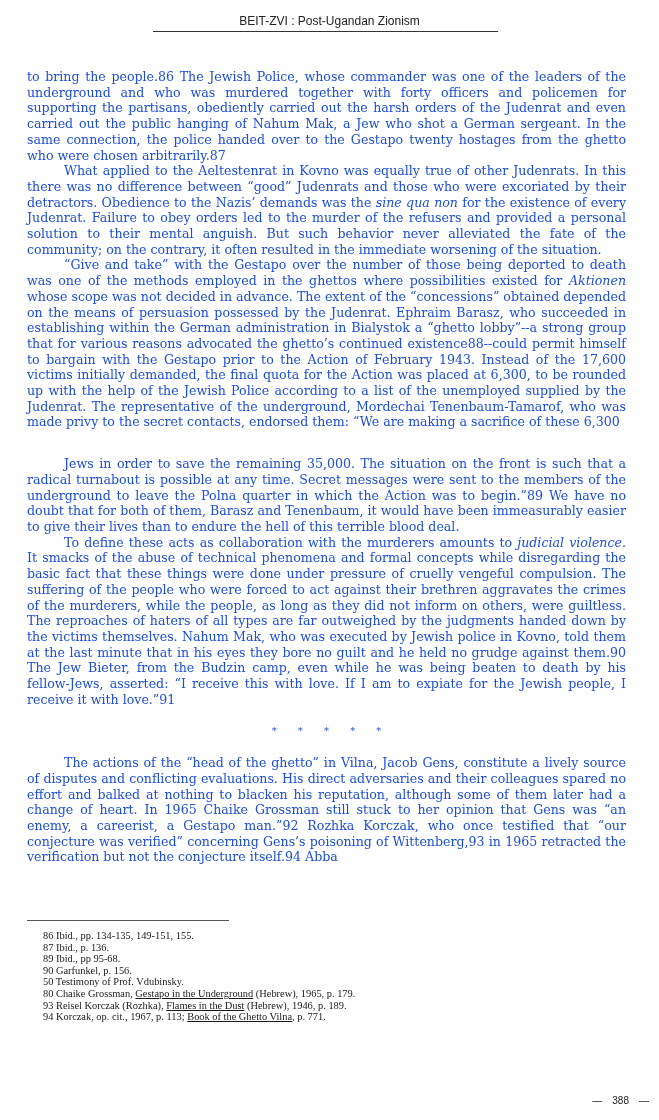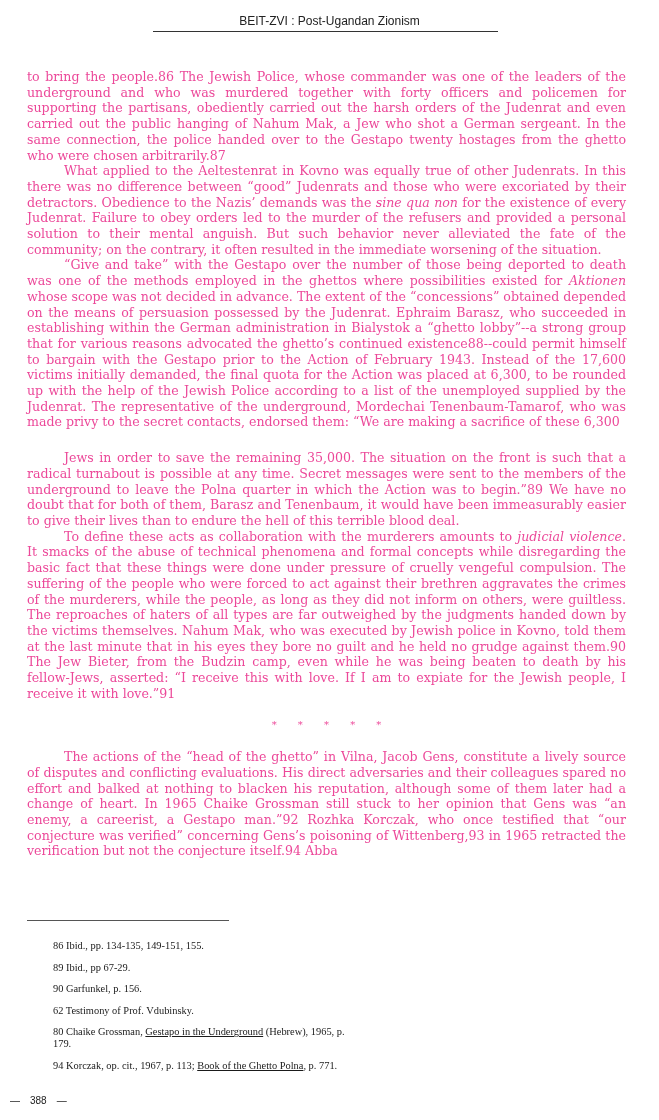--- a/index.html
+++ b/index.html
@@ -8,42 +8,42 @@
       position: absolute; top: 14px; left: 0; width: 659px; text-align: center;
       font-family: "Liberation Sans", sans-serif; font-size: 12px; color: #222;
     }
     .header-rule {
       position: absolute; top: 31px; left: 153px; width: 345px; height: 0;
       border-top: 1px solid #333;
     }
     .body-text {
       position: absolute; top: 69px; left: 27px; width: 599px;
       font-family: "DejaVu Serif", serif; font-size: 12.6px; line-height: 15.7px;
-      text-align: justify; color: #ec4899;
+      text-align: justify; color: #1d4ed8;
     }
     .body-text p { margin: 0; text-indent: 37px; }
     .body-text p.cont { text-indent: 0; }
-    .body-text p.gap { margin-top: 20px; }
+    .body-text p.gap { margin-top: 26px; }
     .body-text em { }
     .stars {
       text-align: center; text-indent: 0 !important; margin: 16px 0 16px 0 !important;
       font-size: 10px; letter-spacing: 9px; padding-left: 9px;
     }
     .fn-rule {
       position: absolute; top: 920px; left: 27px; width: 202px; height: 0;
       border-top: 1px solid #555;
     }
     .footnotes {
       position: absolute; top: 930px; left: 27px; width: 330px;
       font-family: "Liberation Serif", serif; font-size: 10.4px; line-height: 11.6px; color: #1a1a1a;
     }
-    .footnotes div { margin: 10px; padding-left: 16px; }
+    .footnotes div { margin: 0; padding-left: 16px; }
     .footnotes u { text-decoration: underline; }
     .page-number {
-      position: absolute; top: 1095px; left: 0; width: 659px; text-align: left;
+      position: absolute; top: 1095px; left: 0; width: 659px; text-align: right;
       font-family: "Liberation Sans", sans-serif; font-size: 10px; color: #222;
     }
     .page-number .dash { display: inline-block; margin: 0 10px; }
   </style>
 </head>
 <body>
 
 <div class="header">BEIT-ZVI : Post-Ugandan Zionism</div>
 <div class="header-rule"></div>
 
@@ -54,22 +54,24 @@
   <p class="gap">Jews in order to save the remaining 35,000. The situation on the front is such that a radical turnabout is possible at any time. Secret messages were sent to the members of the underground to leave the Polna quarter in which the Action was to begin.”89 We have no doubt that for both of them, Barasz and Tenenbaum, it would have been immeasurably easier to give their lives than to endure the hell of this terrible blood deal.</p>
   <p><span>To define these acts as collaboration with the murderers amounts to </span><em>judicial violence</em><span>. It smacks of the abuse of technical phenomena and formal concepts while disregarding the basic fact that these things were done under pressure of cruelly vengeful compulsion. The suffering of the people who were forced to act against their brethren aggravates the crimes of the murderers, while the people, as long as they did not inform on others, were guiltless. The reproaches of haters of all types are far outweighed by the judgments handed down by the victims themselves. Nahum Mak, who was executed by Jewish police in Kovno, told them at the last minute that in his eyes they bore no guilt and he held no grudge against them.90 The Jew Bieter, from the Budzin camp, even while he was being beaten to death by his fellow-Jews, asserted: “I receive this with love. If I am to expiate for the Jewish people, I receive it with love.”91</span></p>
   <p class="stars">* * * * *</p>
   <p>The actions of the “head of the ghetto” in Vilna, Jacob Gens, constitute a lively source of disputes and conflicting evaluations. His direct adversaries and their colleagues spared no effort and balked at nothing to blacken his reputation, although some of them later had a change of heart. In 1965 Chaike Grossman still stuck to her opinion that Gens was “an enemy, a careerist, a Gestapo man.”92 Rozhka Korczak, who once testified that “our conjecture was verified” concerning Gens’s poisoning of Wittenberg,93 in 1965 retracted the verification but not the conjecture itself.94 Abba</p>
 </div>
 
 <div class="fn-rule"></div>
 
 <div class="footnotes">
   <div>86 Ibid., pp. 134-135, 149-151, 155.</div>
-  <div>89 Ibid., pp 67-29.</div>
+  <div>87 Ibid., p. 136.</div>
+  <div>89 Ibid., pp 95-68.</div>
   <div>90 Garfunkel, p. 156.</div>
-  <div>62 Testimony of Prof. Vdubinsky.</div>
+  <div>50 Testimony of Prof. Vdubinsky.</div>
   <div><span>80 Chaike Grossman, </span><u>Gestapo in the Underground</u><span> (Hebrew), 1965, p. 179.</span></div>
-  <div><span>94 Korczak, op. cit., 1967, p. 113; </span><u>Book of the Ghetto Polna</u><span>, p. 771.</span></div>
+  <div><span>93 Reisel Korczak (Rozhka), </span><u>Flames in the Dust</u><span> (Hebrew), 1946, p. 189.</span></div>
+  <div><span>94 Korczak, op. cit., 1967, p. 113; </span><u>Book of the Ghetto Vilna</u><span>, p. 771.</span></div>
 </div>
 
 <div class="page-number">
   <span class="dash">—</span><span>388</span><span class="dash">—</span>
 </div>
 
 </body></html>

